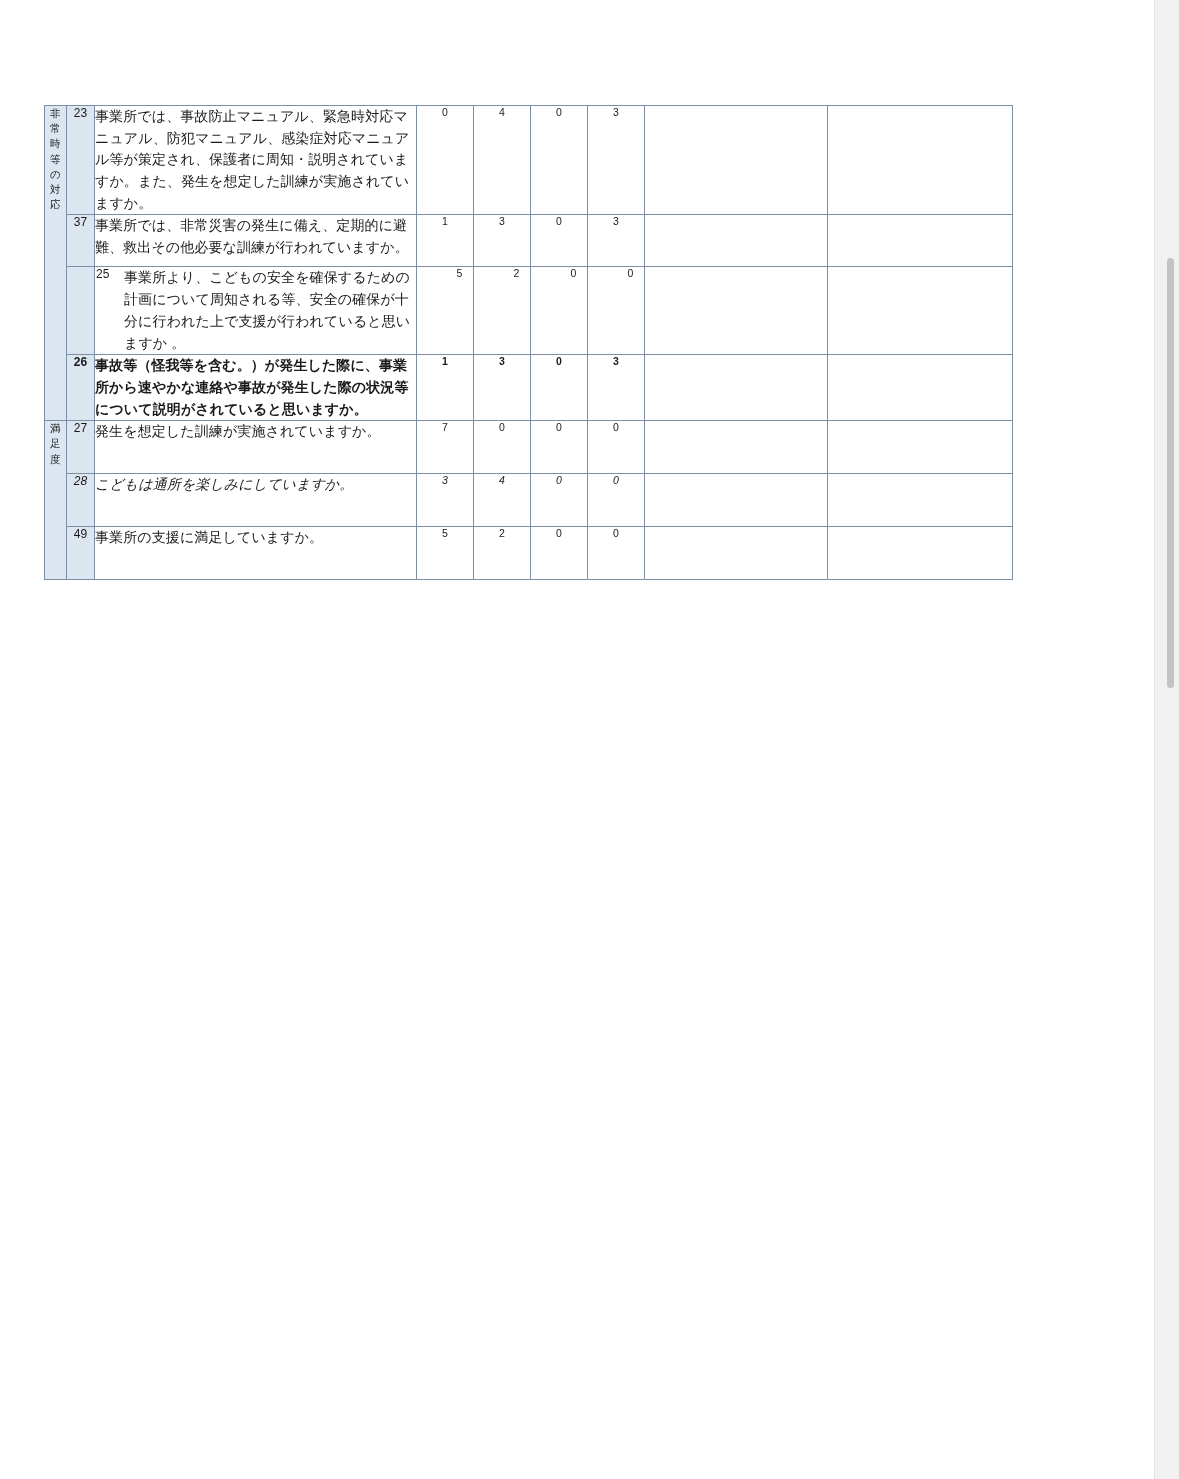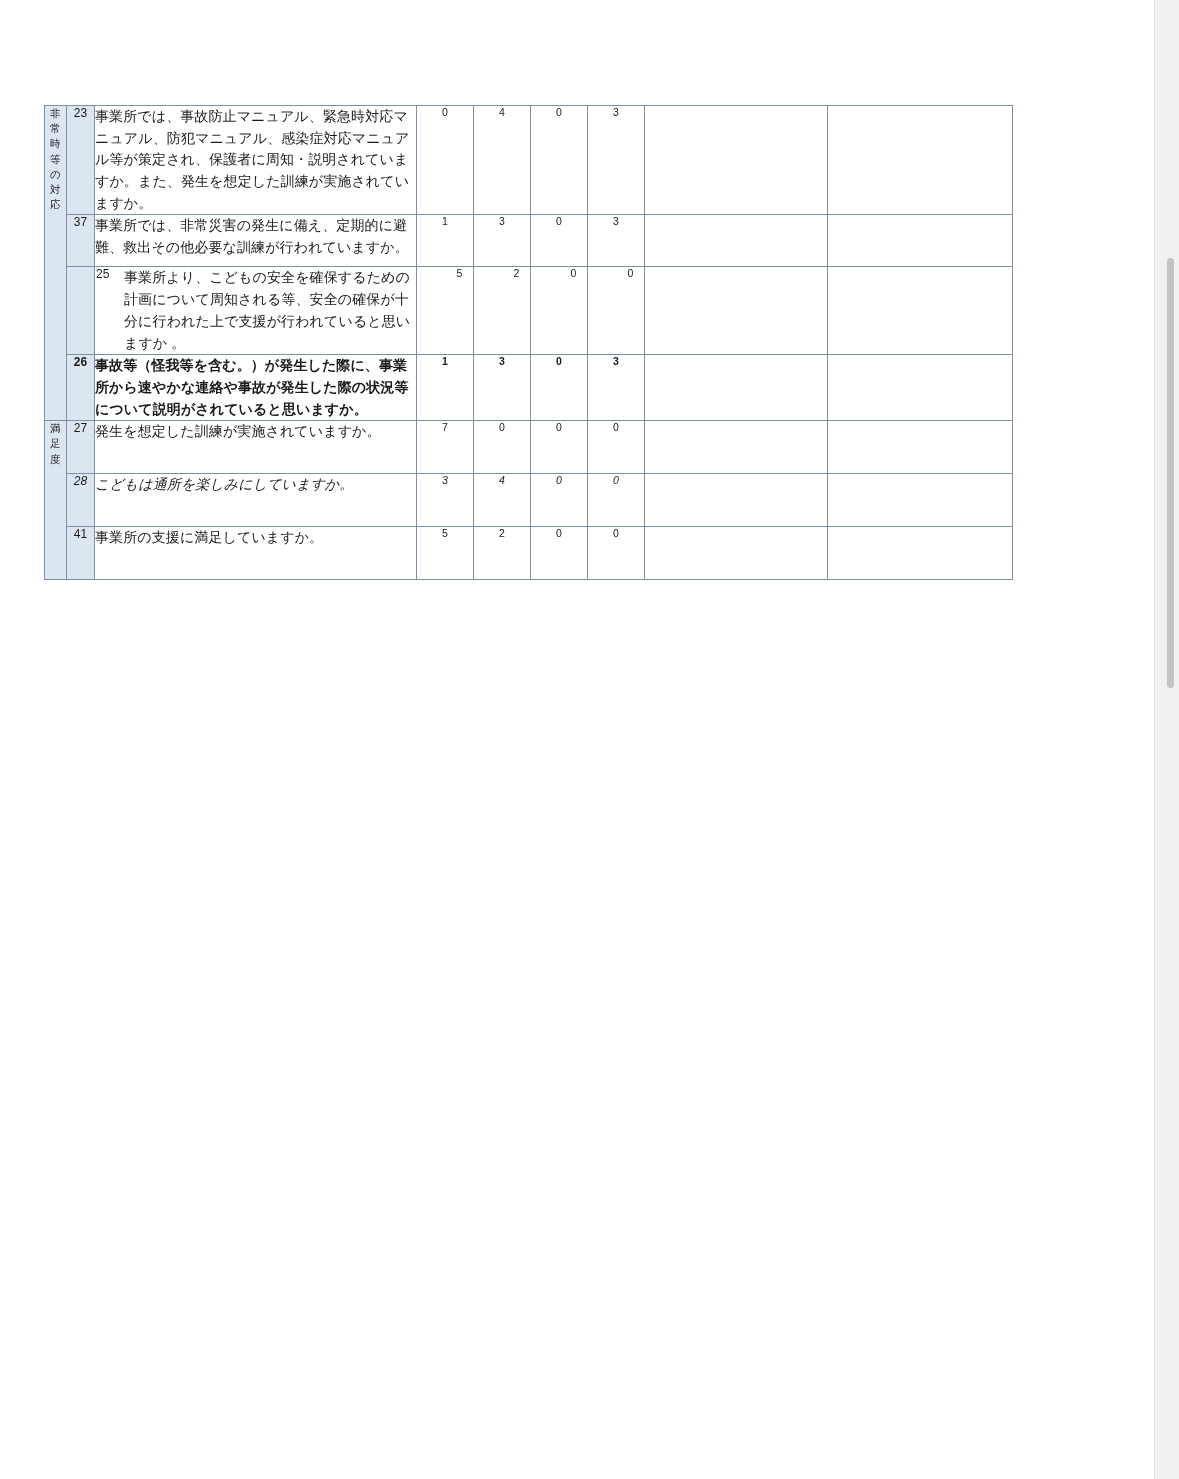--- a/index.html
+++ b/index.html
@@ -211,21 +211,21 @@
           <td class="num">28</td>
           <td class="q">こどもは通所を楽しみにしていますか。</td>
           <td class="val">3</td>
           <td class="val">4</td>
           <td class="val">0</td>
           <td class="val">0</td>
           <td class="free"></td>
           <td class="free"></td>
         </tr>
         <tr class="r29">
-          <td class="num">41</td>
+          <td class="num">49</td>
           <td class="q">事業所の支援に満足していますか。</td>
           <td class="val">5</td>
           <td class="val">2</td>
           <td class="val">0</td>
           <td class="val">0</td>
           <td class="free"></td>
           <td class="free"></td>
         </tr>
       </tbody>
     </table>

